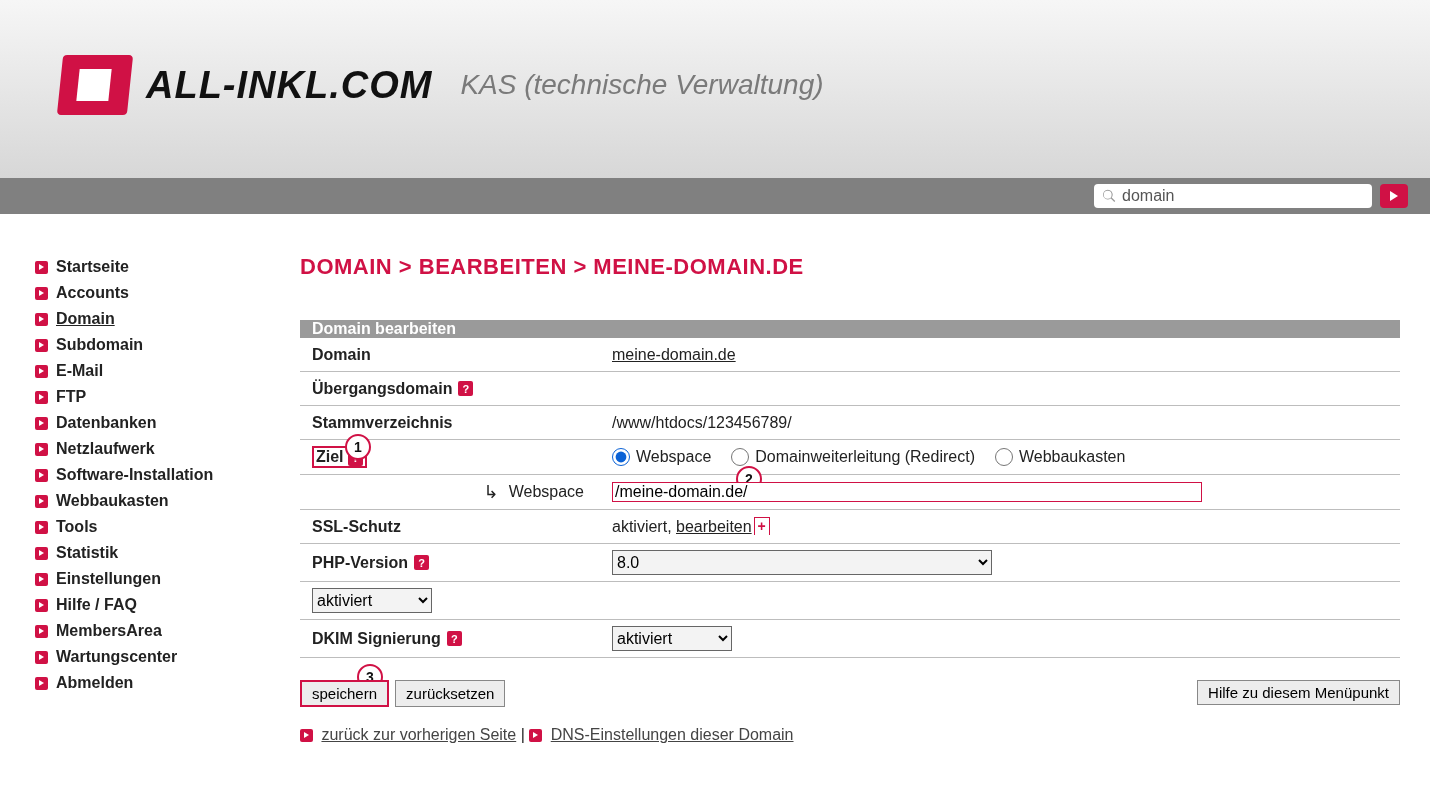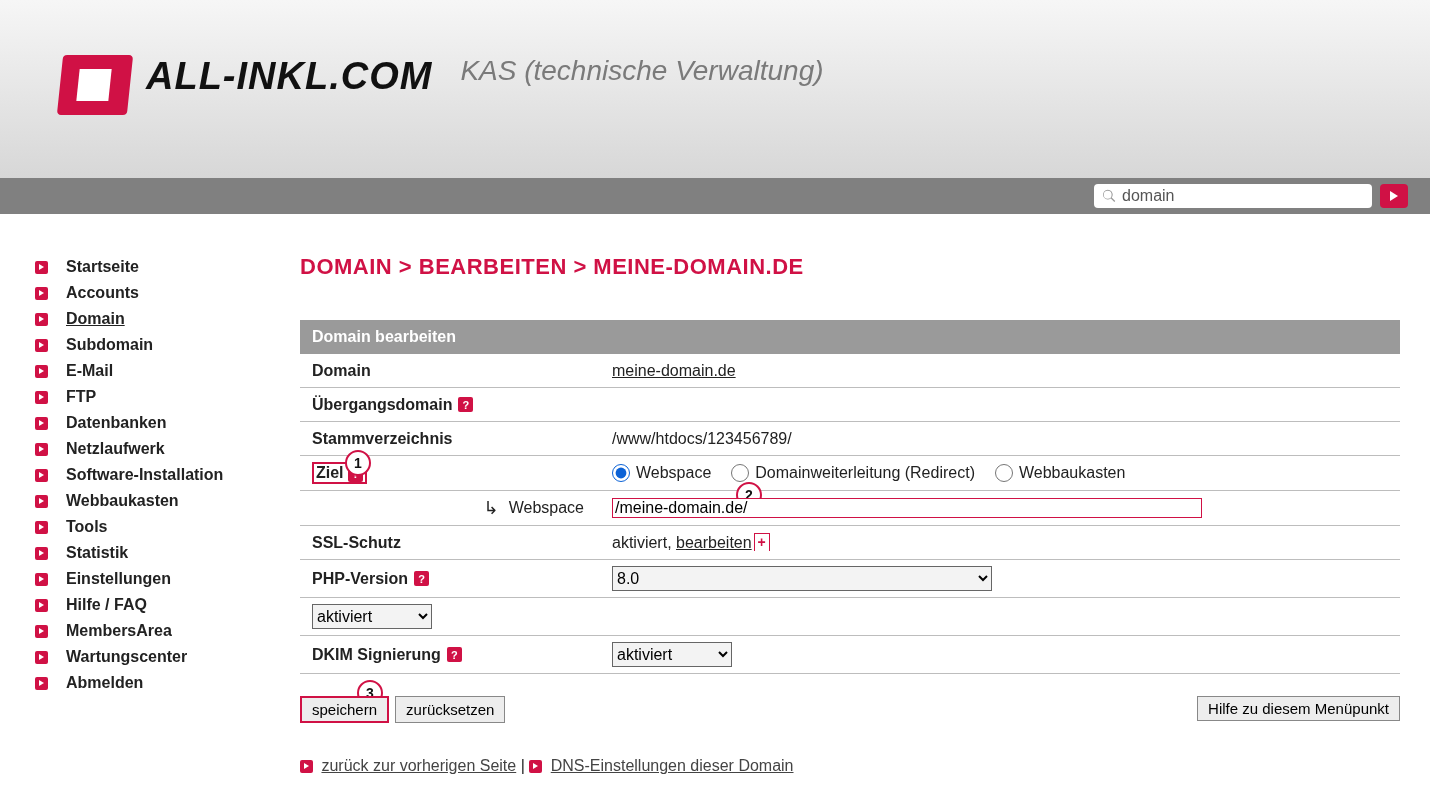--- a/index.html
+++ b/index.html
@@ -8,21 +8,21 @@
   .header {
     height: 178px;
     background: linear-gradient(to bottom, #f6f6f6 0%, #d7d7d7 100%);
     position: relative;
   }
   .logo-block {
     position: absolute;
     left: 60px;
     top: 55px;
     display: flex;
-    align-items: flex-start;
+    align-items: center;
     gap: 16px;
   }
   .logo-sq {
     width: 70px; height: 60px;
     background: #d01145;
     transform: skewX(-6deg);
     position: relative;
     border-radius: 4px;
   }
   .logo-sq::after {
@@ -86,21 +86,21 @@
     padding: 40px 20px 20px 20px;
   }
   .sidebar {
     width: 280px;
     flex-shrink: 0;
     padding-left: 15px;
   }
   .sidebar-item {
     display: flex;
     align-items: center;
-    gap: 18px;
+    gap: 8px;
     font-size: 16px;
     font-weight: bold;
     color: #222;
     padding: 4px 0;
     cursor: pointer;
   }
   .sidebar-item.active .sidebar-label { text-decoration: underline; }
   .bullet {
     width: 13px; height: 13px;
     background: #d01145;
@@ -123,21 +123,21 @@
     color: #d01145;
     font-weight: bold;
     font-size: 22px;
     margin-bottom: 40px;
     letter-spacing: 0.5px;
   }
   .panel-title {
     background: #9a9a9a;
     color: #fff;
     font-weight: bold;
-    padding: 8px 12px;
+    padding: 0 12px;
     font-size: 16px;
   }
   .row {
     display: flex;
     border-bottom: 1px solid #bdbdbd;
     padding: 6px 12px;
     align-items: center;
     min-height: 34px;
   }
   .rlabel {
@@ -222,21 +222,21 @@
   }
   .btn {
     background: #ededed;
     border: 1px solid #888;
     padding: 3px 10px;
     font-size: 15px;
     font-family: inherit;
     cursor: pointer;
   }
   .linkrow {
-    margin-top: 34px;
+    margin-top: 19px;
     font-size: 16px;
   }
   .linkrow .bullet { display: inline-block; vertical-align: middle; margin-right: 4px; }
   .linkrow a { color: #444; text-decoration: underline; cursor: pointer; }
 
   .arrowret { font-size: 18px; margin-right: 4px;}
   .plus-icon {
     display: inline-flex; align-items: center; justify-content: center;
     width: 16px; height: 18px;
     border: 1.5px solid #d01145;

